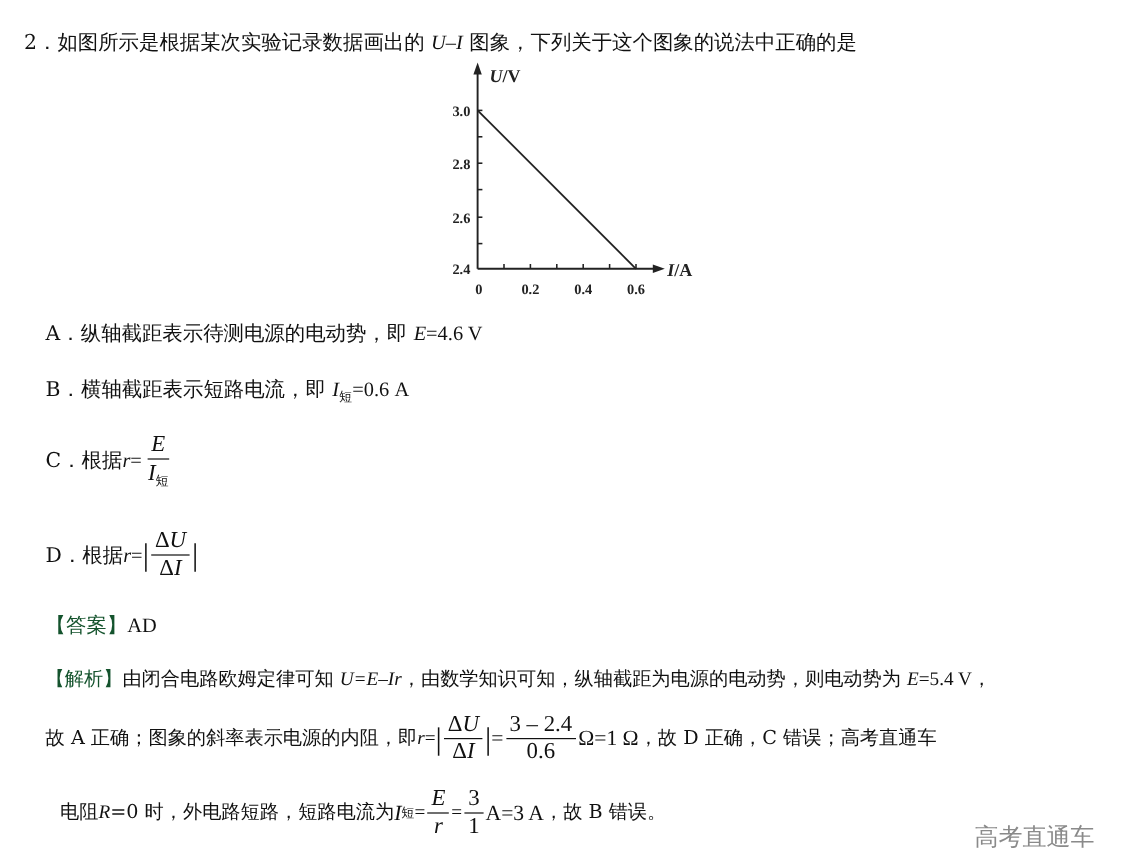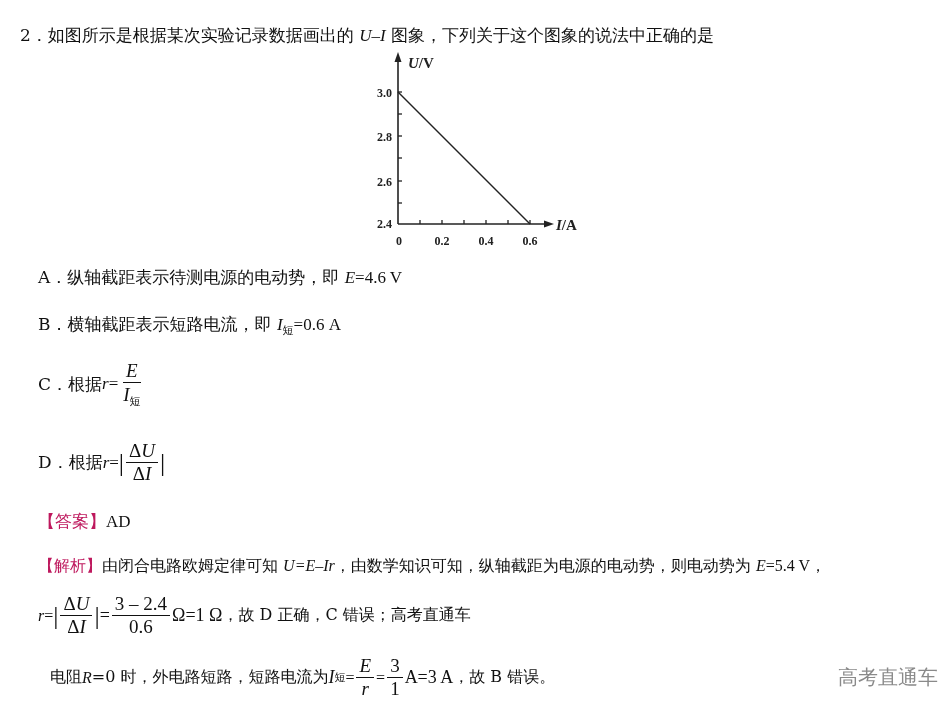--- a/index.html
+++ b/index.html
@@ -2,21 +2,21 @@
 <html><head>
 <meta charset="utf-8">
 <style>
   html, body { margin:0; padding:0; background:#ffffff; }
   body { width:948px; height:715px; position:relative; overflow:hidden;
          font-family:"DejaVu Serif","Liberation Serif",serif; color:#111; }
   .abs { position:absolute; white-space:nowrap; }
   .q { font-size:17px; }
   .it { font-style:italic; font-family:"Liberation Serif","DejaVu Serif",serif; }
   .math { font-family:"Liberation Serif","DejaVu Serif",serif; }
-  .red { color:#be185d; }
+  .red { color:#14532d; }
   .frac { display:inline-flex; flex-direction:column; align-items:center; vertical-align:middle; margin:0 2px; }
   .frac .num { padding:0 3px; border-bottom:1.3px solid #111; line-height:1.15; }
   .frac .den { padding:0 3px; line-height:1.2; }
   .sub { font-size:11px; vertical-align:-4px; }
   .bar { font-size:26px; font-family:"Liberation Serif",serif; vertical-align:middle; font-weight:100; }
   .wm { color:#8a8a8a; font-family:"DejaVu Sans","Liberation Sans",sans-serif; font-size:20px; }
   .body2 { font-size:16px; }
   svg text { font-family:"Liberation Serif","DejaVu Serif",serif; }
 </style>
 </head>
@@ -106,20 +106,21 @@
 
 <div class="abs q" style="left:38px; top:510px;">
   <span class="red">【答案】</span><span class="math">AD</span>
 </div>
 
 <div class="abs body2" style="left:38px; top:556px;">
   <span class="red">【解析】</span><span>由闭合电路欧姆定律可知 </span><span class="it">U=E–Ir</span><span>，由数学知识可知，纵轴截距为电源的电动势，则电动势为 </span><span class="it">E</span><span class="math">=5.4 V，</span>
 </div>
 
 <div class="abs body2" style="left:38px; top:593px; display:flex; align-items:center;">
+  <span>故 A 正确；图象的斜率表示电源的内阻，即 </span>
     <span class="it">r</span>
     <span class="math">=</span>
     <span class="bar">|</span>
   <span class="frac" style="font-size:19px;">
     <span class="num math"><span>Δ</span><span class="it">U</span></span>
     <span class="den math"><span>Δ</span><span class="it">I</span></span>
   </span>
     <span class="bar">|</span>
     <span class="math" style="font-size:18px;">=</span>
   <span class="frac" style="font-size:19px;">
@@ -143,13 +144,13 @@
   </span>
   <span class="math">=</span>
   <span class="frac" style="font-size:19px;">
     <span class="num math">3</span>
     <span class="den math">1</span>
   </span>
   <span class="math" style="font-size:18px;">A=3 A</span>
     <span>，故 B 错误。</span>
 </div>
 
-<div class="abs wm" style="left:812px; top:664px;margin-left:26px;">高考直通车</div>
+<div class="abs wm" style="left:812px; top:684px;">高考直通车</div>
 
 </body></html>

